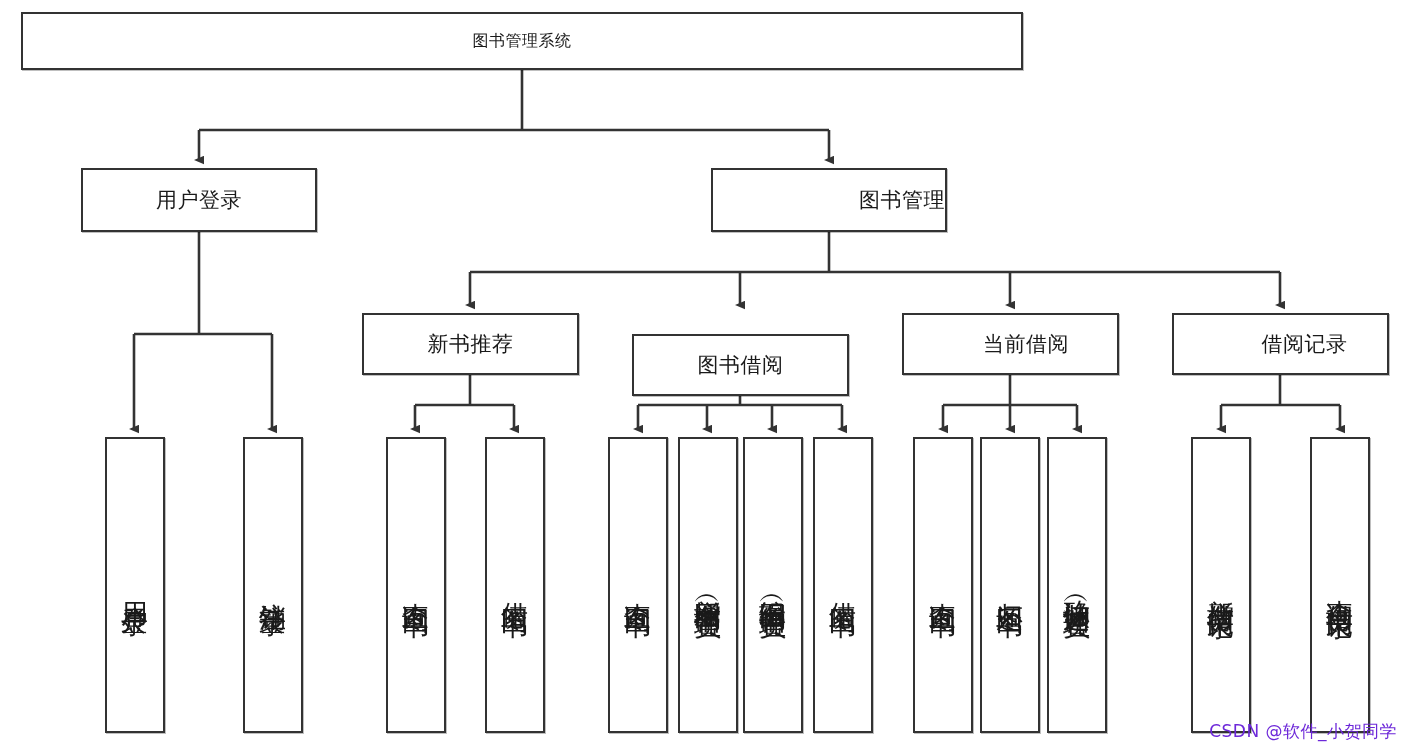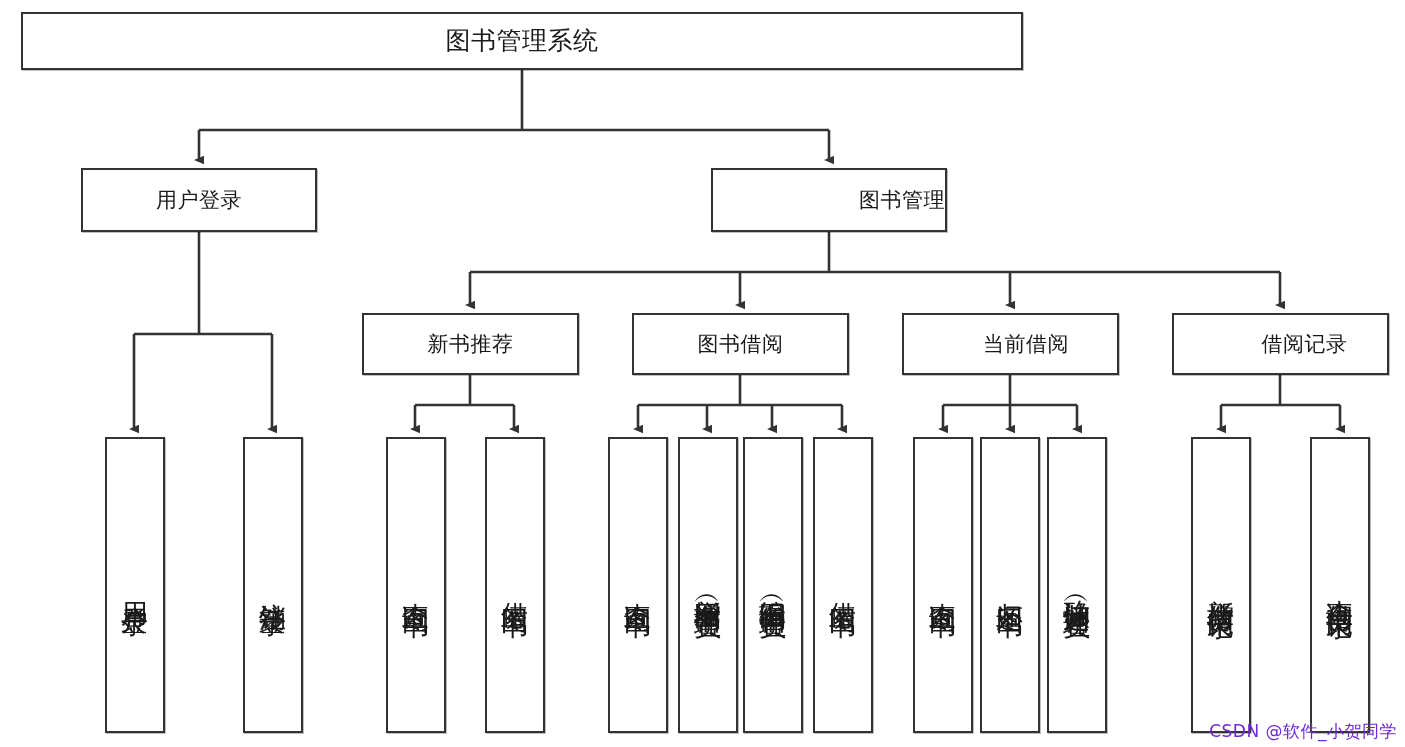--- a/index.html
+++ b/index.html
@@ -39,33 +39,33 @@
     z-index: 2;
   }
   .node .label {
     display: block;
     text-align: center;
     line-height: 1.05;
     letter-spacing: 0.5px;
   }
   
   .node-root { left: 21px; top: 12px; width: 1002px; height: 58px; }
-  .node-root .label { font-size: 25px; }
+  .node-root .label { font-size: 16px; }
 
   
   .node-l2 { width: 236px; height: 64px; top: 168px; }
   .node-l2 .label { font-size: 21px; }
   .node-login   { left: 81px; }
   .node-bookmgr { left: 711px; justify-content: flex-end; }
 
   
   .node-l3 { width: 217px; height: 62px; top: 313px; }
   .node-l3 .label { font-size: 21px; }
   .node-newbook  { left: 362px; }
-  .node-borrow   { left: 632px; }
+  .node-borrow   { left: 632px; margin-top: 21px; }
   .node-current  { left: 902px; padding-left: 31px; }
   .node-record   { left: 1172px; padding-left: 48px; }
 
   
   .node-leaf {
     width: 60px;
     height: 296px;
     top: 437px;
     align-items: flex-start;
     justify-content: center;

